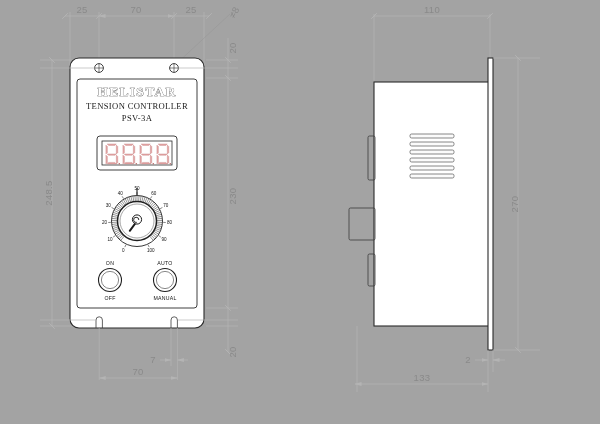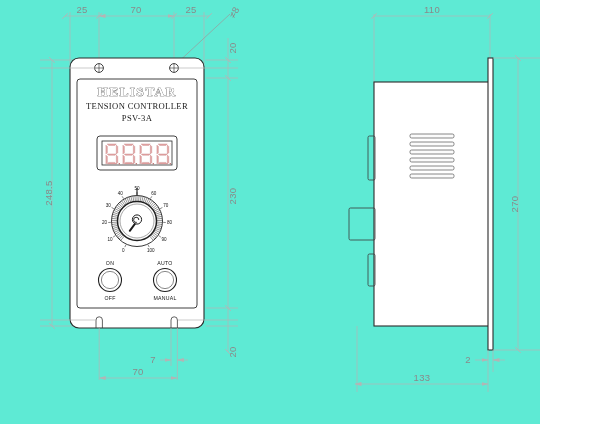--- a/index.html
+++ b/index.html
@@ -9,23 +9,23 @@
   }
   body {
     width: 600px;
     height: 424px;
     font-family: "Liberation Sans", sans-serif;
     overflow: hidden;
     position: relative;
   }
   #stage {
     position: relative;
-    width: 540px;
+    width: 600px;
     height: 424px;
-    background: #5eead4;
+    background: #a3a3a3;
   }
   svg#drawing {
     position: absolute;
     left: 0;
     top: 0;
     width: 600px;
     height: 424px;
     display: block;
   }
   .dim-text {

